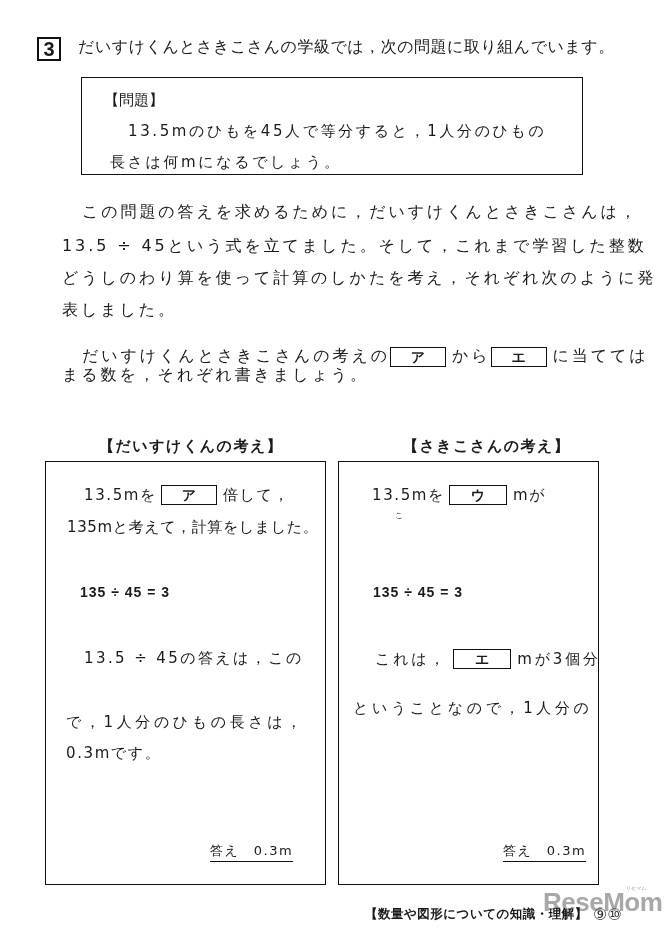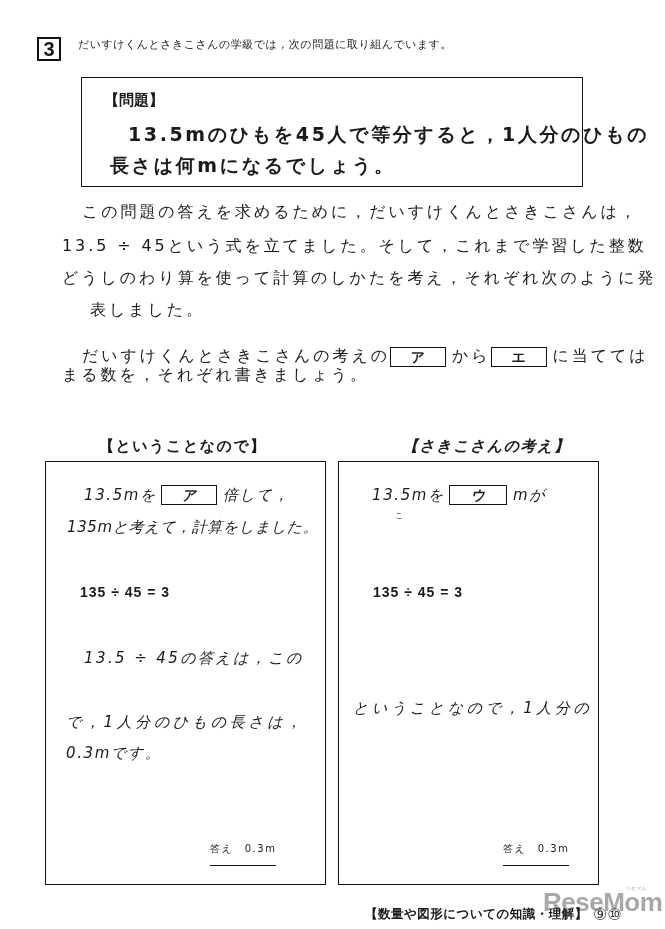--- a/index.html
+++ b/index.html
@@ -8,39 +8,39 @@
     font-family: "DejaVu Sans", "Liberation Sans", sans-serif;
     color: #1a1a1a;
   }
   .abs { position: absolute; }
   .qnum {
     left: 37px; top: 37px; width: 24px; height: 24px;
     border: 2px solid #111; box-sizing: border-box;
     font-family: "Liberation Sans", sans-serif; font-weight: bold;
     font-size: 20px; line-height: 20px; text-align: center;
   }
-  .intro { left: 78px; top: 37px; font-size: 11px; letter-spacing: 0.5px; white-space: nowrap; }
+  .intro { left: 78px; top: 37px; font-size: 16px; letter-spacing: 0.5px; white-space: nowrap; }
   .problem-box {
-    left: 81px; top: 77px; width: 502px; height: 110px;
-    border: 1.5px solid #111; box-sizing: border-box; font-weight: bold;
+    left: 81px; top: 77px; width: 502px; height: 98px;
+    border: 1.5px solid #111; box-sizing: border-box;
   }
   .problem-label { left: 22px; top: 13px; font-size: 15px; }
-  .problem-line { font-size: 19px; letter-spacing: 2.6px; white-space: nowrap; text-align: center; }
+  .problem-line { font-size: 15px; letter-spacing: 2.6px; white-space: nowrap; text-align: center; }
   .para { font-size: 16px; letter-spacing: 2.9px; white-space: nowrap; left: 62px; }
   .ansbox {
     display: inline-block; border: 1.3px solid #111; text-align: center;
     font-weight: bold; letter-spacing: 0; box-sizing: border-box; vertical-align: middle;
   }
   .think-title { font-size: 15px; font-weight: bold; letter-spacing: 1.5px; white-space: nowrap; }
   .think-box {
     top: 461px; height: 424px; border: 1.5px solid #111; box-sizing: border-box;
   }
-  .tline { font-size: 15px; letter-spacing: 1.6px; white-space: nowrap; position: absolute; font-style: italic; }
+  .tline { font-size: 15px; letter-spacing: 1.6px; white-space: nowrap; position: absolute; }
   .eq { font-family: "Liberation Sans", sans-serif; font-weight: bold; font-size: 14px; letter-spacing: 1px; position: absolute; white-space: nowrap; }
-  .answer { font-size: 10px; letter-spacing: 1.5px; position: absolute; white-space: nowrap; border-bottom: 1.3px solid #111; padding-bottom: 9px; }
+  .answer { font-size: 13px; letter-spacing: 1.5px; position: absolute; white-space: nowrap; border-bottom: 1.3px solid #111; padding-bottom: 1px; }
   .ruby { font-size: 8px; position: absolute; }
   .footer { left: 365px; top: 906px; font-size: 12.5px; font-weight: bold; letter-spacing: 0.5px; white-space: nowrap; }
   .pagenum { left: 593px; top: 905px; font-size: 16px; white-space: nowrap; color: #333; }
   .logo {
     left: 543px; top: 887px; font-family: "Liberation Sans", sans-serif; font-weight: bold;
     font-size: 26px; color: #9a9a9a; opacity: 0.85; letter-spacing: -0.5px; white-space: nowrap;
   }
   .logo-small { left: 626px; top: 885px; font-size: 5px; color: #999; }
 </style>
 </head>
@@ -51,47 +51,50 @@
 
 <div class="abs problem-box">
   <div class="abs problem-label">【問題】</div>
   <div class="abs problem-line" style="left:46px; top:44px;">13.5mのひもを45人で等分すると，1人分のひもの</div>
   <div class="abs problem-line" style="left:28px; top:75px;">長さは何mになるでしょう。</div>
 </div>
 
 <div class="abs para" style="left:82px; top:202px;text-align:right;">この問題の答えを求めるために，だいすけくんとさきこさんは，</div>
 <div class="abs para" style="left:62px; top:236px;">13.5 ÷ 45という式を立てました。そして，これまで学習した整数</div>
 <div class="abs para" style="left:62px; top:268px;">どうしのわり算を使って計算のしかたを考え，それぞれ次のように発</div>
-<div class="abs para" style="left:62px; top:300px;margin-left:28px;">表しました。</div>
+<div class="abs para" style="left:62px; top:300px;">表しました。</div>
 
 <div class="abs para" style="left:82px; top:331px;margin-top:15px;">
   <span>だいすけくんとさきこさんの考えの</span><span class="ansbox" style="width:56px; height:20px; line-height:18px; font-size:14px;">ア</span><span style="margin-left:6px;">から</span><span class="ansbox" style="width:56px; height:20px; line-height:18px; font-size:14px;">エ</span><span style="margin-left:6px;">に当てては</span>
 </div>
 <div class="abs para" style="left:62px; top:365px;">まる数を，それぞれ書きましょう。</div>
 
-<div class="abs think-title" style="left:99px; top:437px;">【ということなので】</div>
+<div class="abs think-title" style="left:99px; top:437px;">【だいすけくんの考え】</div>
 <div class="abs think-box" style="left:45px; width:281px;">
   <div class="tline" style="left:38px; top:23px;">
     <span>13.5mを</span><span class="ansbox" style="width:56px; height:20px; line-height:18px; font-size:14px; margin:0 6px 0 4px;">ア</span><span>倍して，</span>
   </div>
   <div class="tline" style="left:21px; top:56px; letter-spacing:0.6px;">135mと考えて，計算をしました。</div>
   <div class="eq" style="left:34px; top:122px;">135 ÷ 45 = 3</div>
   <div class="tline" style="left:38px; top:187px; letter-spacing:2.4px;">13.5 ÷ 45の答えは，この</div>
   <div class="tline" style="left:20px; top:251px; letter-spacing:3.6px;">で，1人分のひもの長さは，</div>
   <div class="tline" style="left:20px; top:282px;">0.3mです。</div>
   <div class="answer" style="left:164px; top:380px;">答え　0.3m</div>
 </div>
 
-<div class="abs think-title" style="left:403px; top:437px;font-style:italic;">【さきこさんの考え】</div>
+<div class="abs think-title" style="left:403px; top:437px;">【さきこさんの考え】</div>
 <div class="abs think-box" style="left:338px; width:261px;">
   <div class="tline" style="left:33px; top:23px;">
     <span>13.5mを</span><span class="ansbox" style="width:58px; height:20px; line-height:18px; font-size:14px; margin:0 6px 0 4px;">ウ</span><span>mが</span>
   </div>
   <div class="ruby" style="left:56px; top:48px;">こ</div>
   <div class="eq" style="left:34px; top:122px;">135 ÷ 45 = 3</div>
+  <div class="tline" style="left:36px; top:187px; letter-spacing:2.8px;">
+    <span>これは，</span><span class="ansbox" style="width:58px; height:20px; line-height:18px; font-size:14px; margin:0 6px 0 6px;">エ</span><span>mが3個分</span>
+  </div>
   <div class="tline" style="left:14px; top:219px; letter-spacing:3.6px;margin-top:18px;">ということなので，1人分の</div>
   <div class="answer" style="left:164px; top:380px;">答え　0.3m</div>
 </div>
 
 <div class="abs logo">ReseMom</div>
 <div class="abs logo-small">リセマム</div>
 <div class="abs footer">【数量や図形についての知識・理解】</div>
 <div class="abs pagenum">⑨⑩</div>
 
 </body></html>

